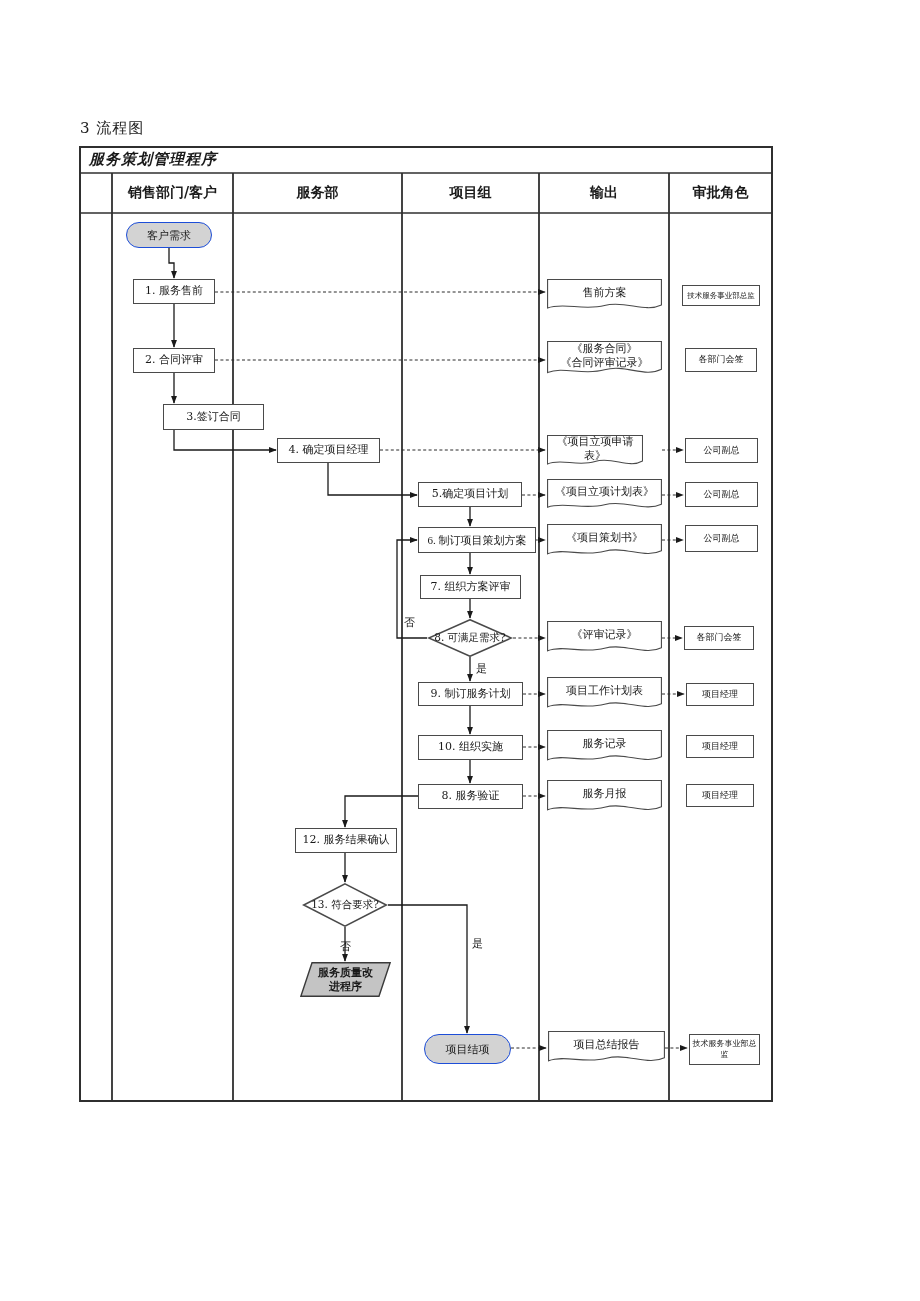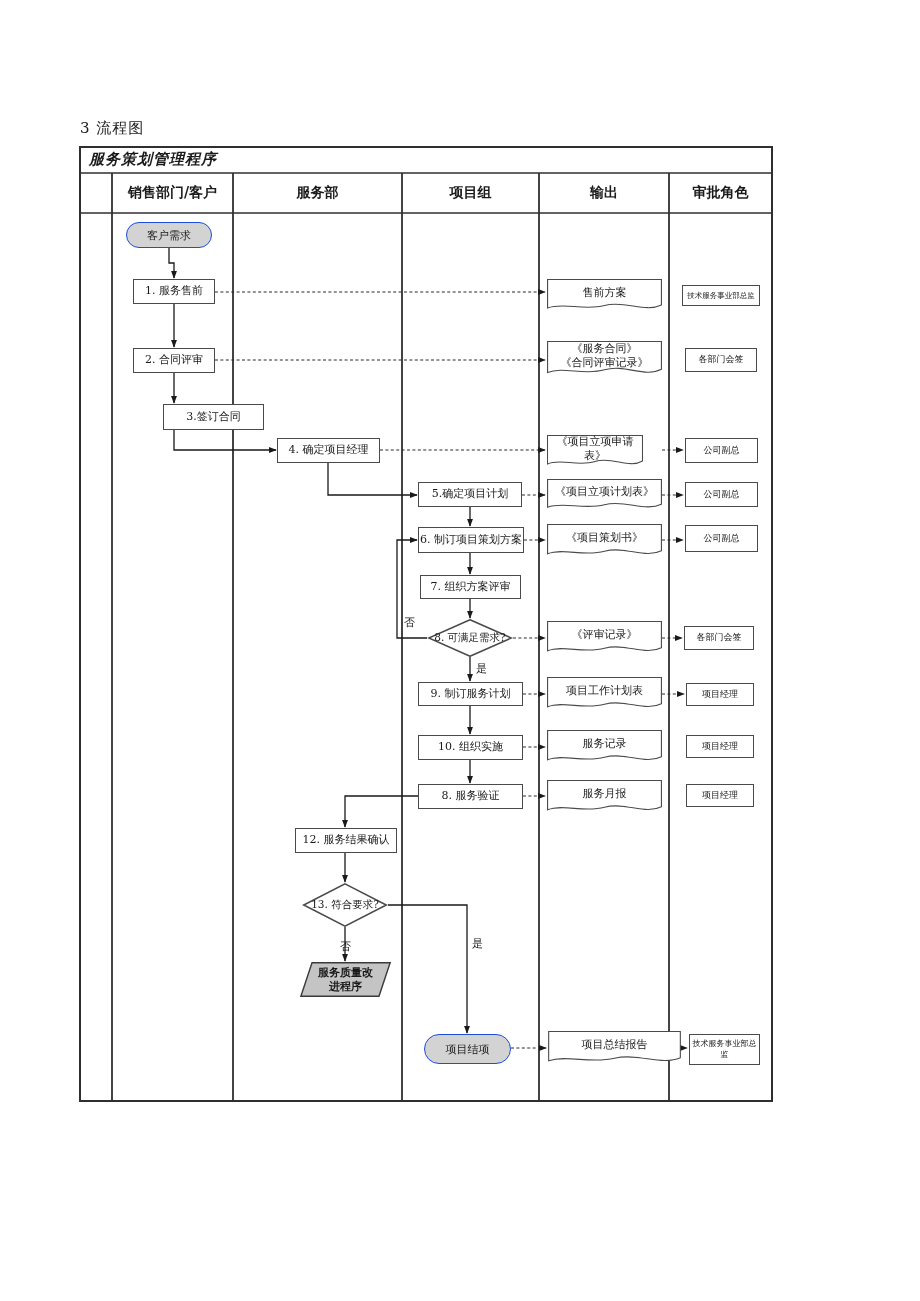--- a/index.html
+++ b/index.html
@@ -106,21 +106,21 @@
   <div class="abs lane-label" style="left:539px;top:173px;width:130px;height:40px;">输出</div>
   <div class="abs lane-label" style="left:669px;top:173px;width:103px;height:40px;">审批角色</div>
 
   <div class="abs capsule" style="left:126px;top:222px;width:86px;height:26px;">客户需求</div>
 
   <div class="abs pbox" style="left:133px;top:279px;width:82px;height:25px;">1. 服务售前</div>
   <div class="abs pbox" style="left:133px;top:348px;width:82px;height:25px;">2. 合同评审</div>
   <div class="abs pbox" style="left:123px;top:404px;width:101px;height:26px;margin-left:40px;">3.签订合同</div>
   <div class="abs pbox" style="left:277px;top:438px;width:103px;height:25px;">4. 确定项目经理</div>
   <div class="abs pbox" style="left:418px;top:482px;width:104px;height:25px;">5.确定项目计划</div>
-  <div class="abs pbox" style="left:418px;top:527px;width:106px;height:26px;">6. 制订项目策划方案</div>
+  <div class="abs pbox" style="left:418px;top:527px;width:118px;height:26px;font-family:Liberation Serif, serif;">6. 制订项目策划方案</div>
   <div class="abs pbox" style="left:420px;top:575px;width:101px;height:24px;">7. 组织方案评审</div>
 
   <div class="abs diamond" style="left:427px;top:619px;width:86px;height:38px;">
     <svg viewBox="0 0 100 100" preserveAspectRatio="none">
         <polygon points="50,2 98,50 50,98 2,50"></polygon>
       </svg>
     <span class="dlabel">8. 可满足需求?</span>
   </div>
 
   <div class="abs pbox" style="left:418px;top:682px;width:105px;height:24px;">9. 制订服务计划</div>
@@ -225,21 +225,21 @@
   </div>
   <div class="abs doc" style="left:547px;top:780px;width:115px;height:35px;">
     <svg viewBox="0 0 100 34" preserveAspectRatio="none">
         <path d="M0.5,0.5 H99.5 V26 C85,34 68,21 50,26.5 C32,32 14,23 0.5,29 Z"></path>
       </svg>
     <div class="doc-label">
         <span>服务月报</span>
         <span></span>
       </div>
   </div>
-  <div class="abs doc" style="left:548px;top:1031px;width:133px;height:35px;">
+  <div class="abs doc" style="left:548px;top:1031px;width:117px;height:35px;">
     <svg viewBox="0 0 100 34" preserveAspectRatio="none">
         <path d="M0.5,0.5 H99.5 V26 C85,34 68,21 50,26.5 C32,32 14,23 0.5,29 Z"></path>
       </svg>
     <div class="doc-label">
         <span>项目总结报告</span>
         <span></span>
       </div>
   </div>
 
   <div class="abs abox tiny" style="left:682px;top:285px;width:78px;height:21px;">

